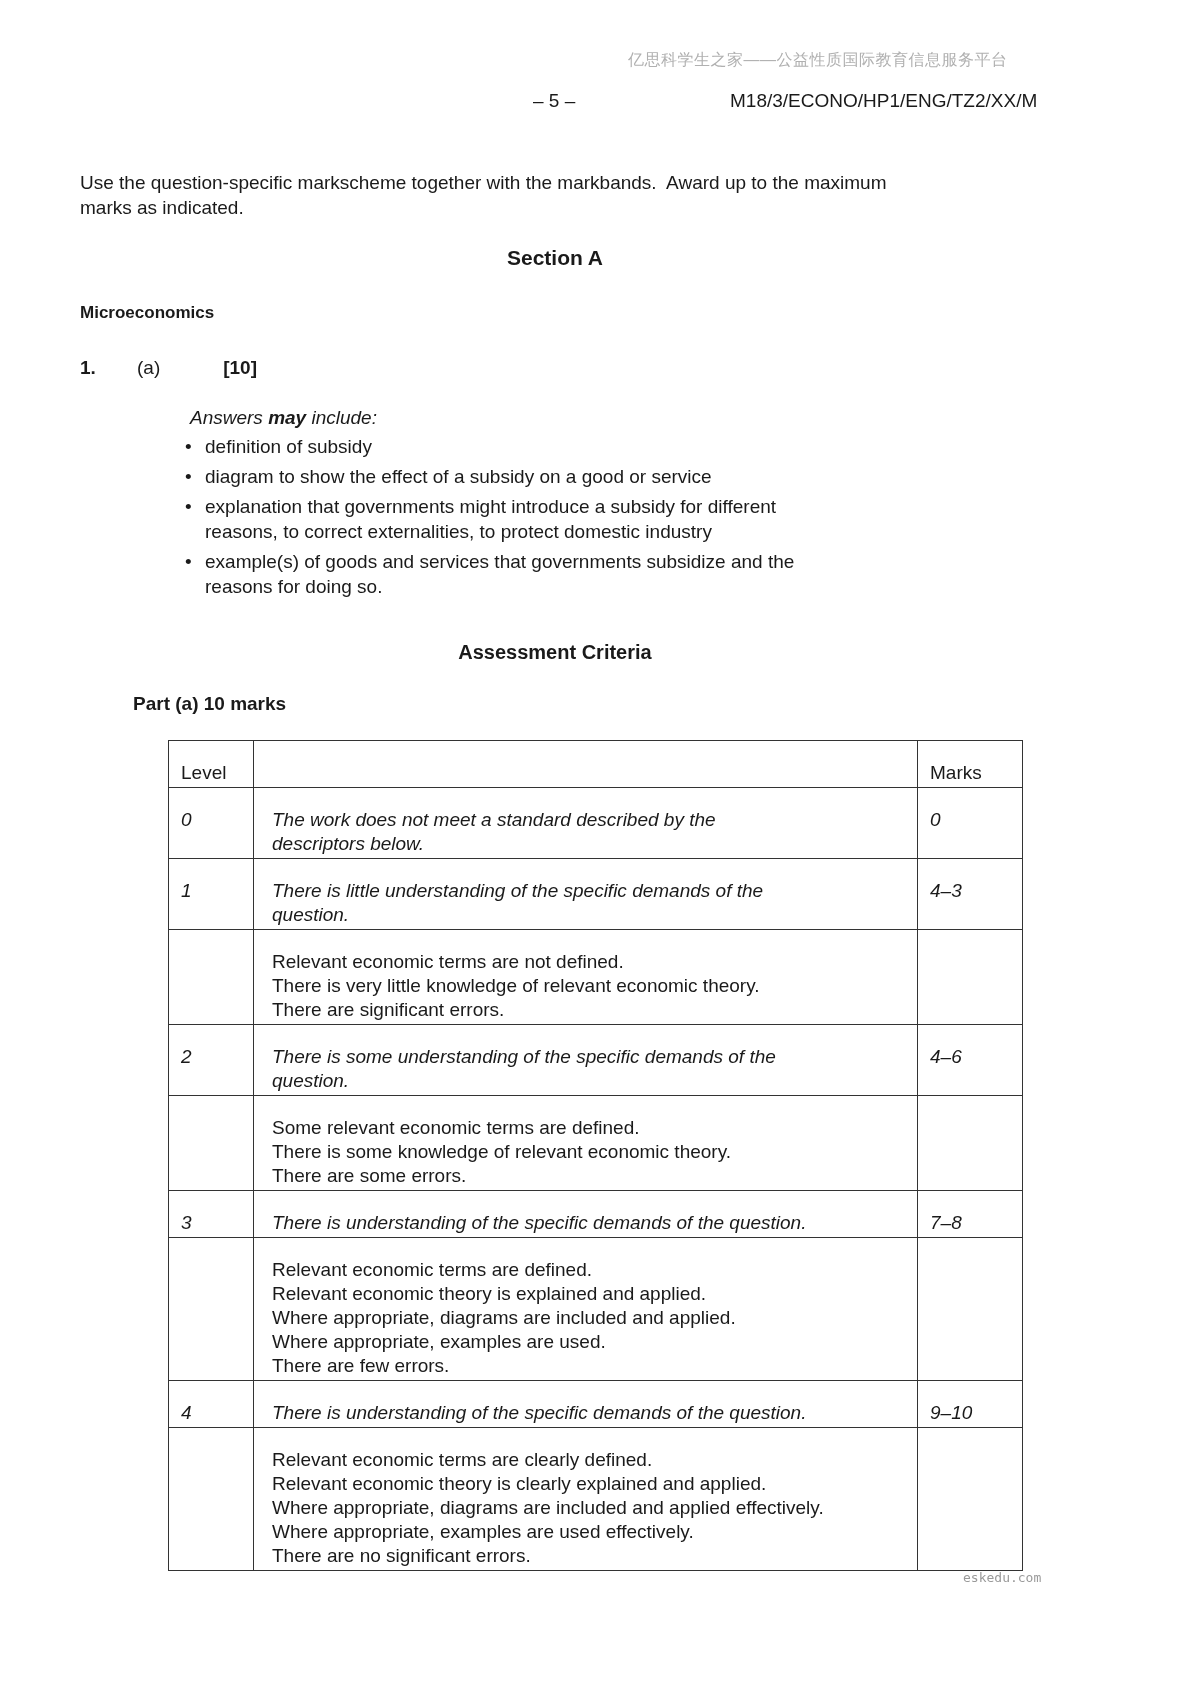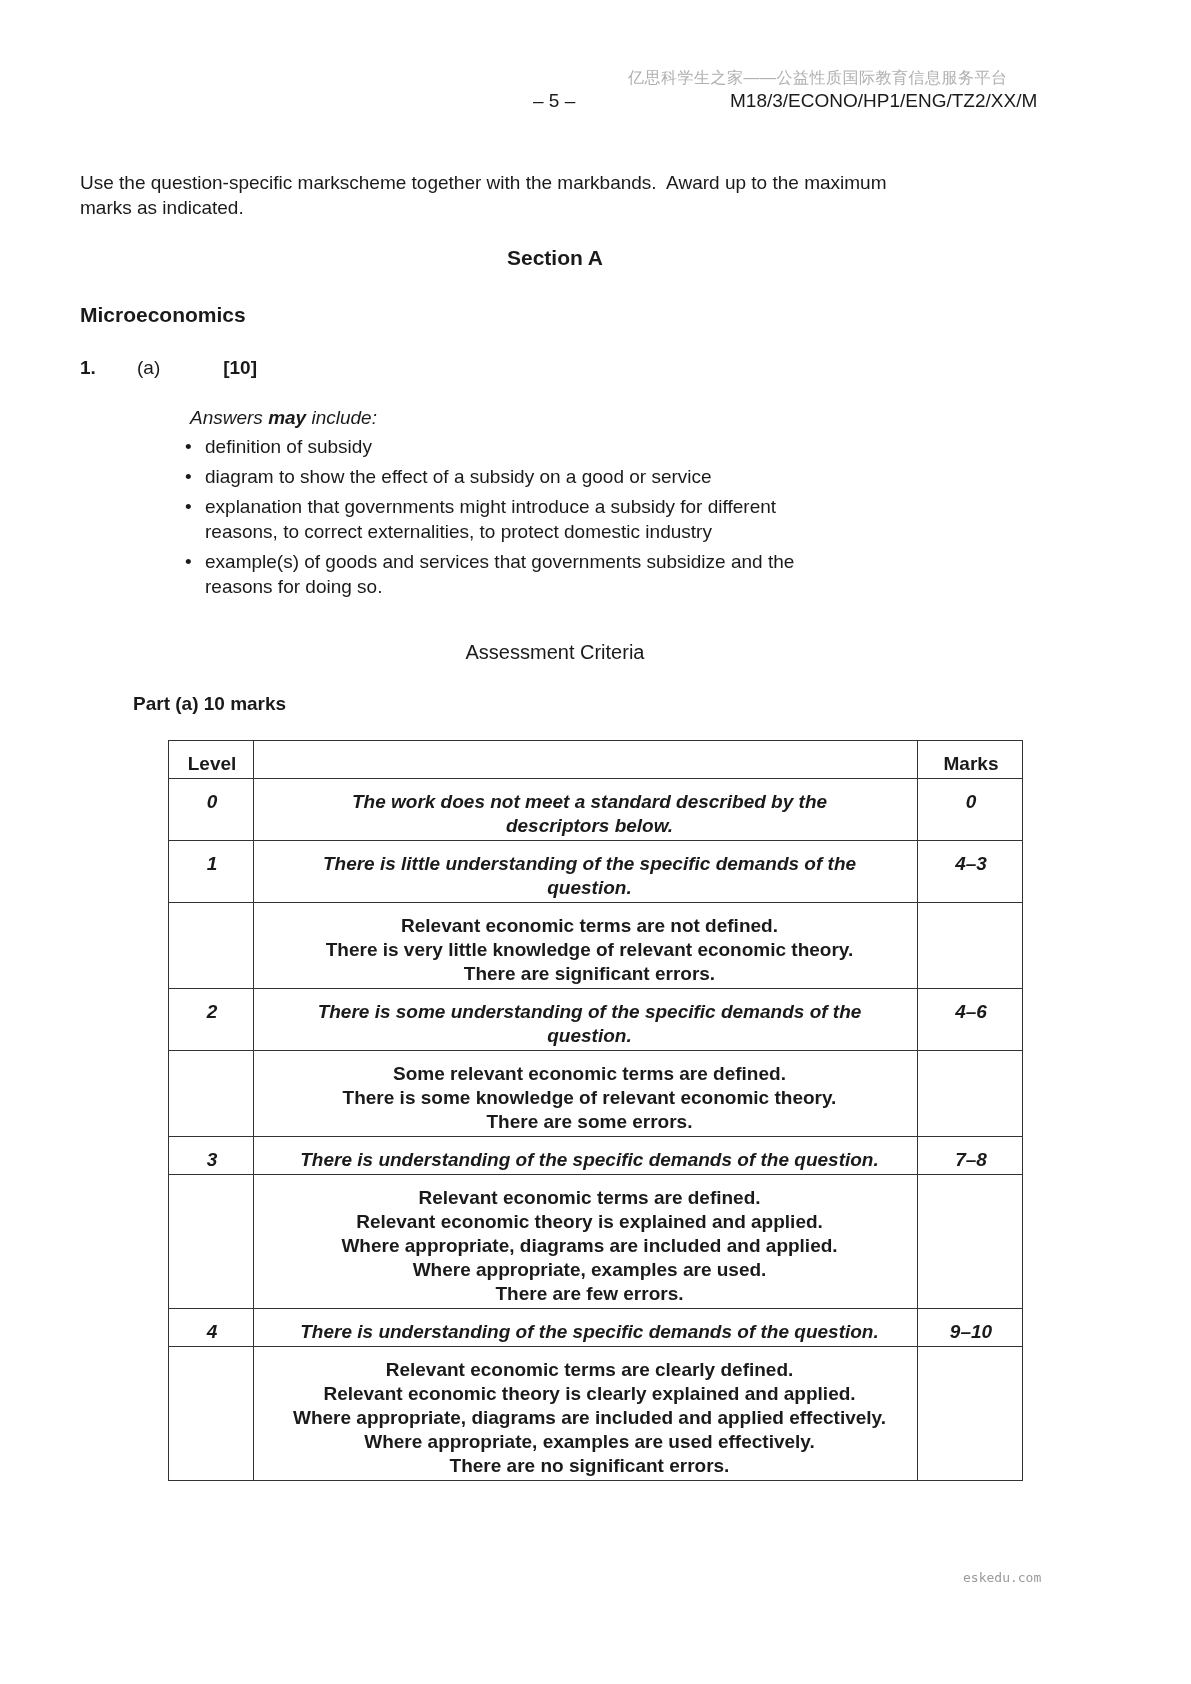--- a/index.html
+++ b/index.html
@@ -10,39 +10,38 @@
     color: #1a1a1a;
     position: relative;
     overflow: hidden;
   }
   .abs { position: absolute; }
 
   .wm-top {
     top: 50px; left: 628px;
     font-size: 16px; letter-spacing: 0.5px;
     color: #b0b0b0;
-    margin-top: 18px;
   }
   .page-num { top: 90px; left: 533px; font-size: 19px; }
   .paper-code { top: 90px; left: 697px; font-size: 19px; margin-left: 33px; }
 
   .instruction {
     top: 170px; left: 80px; width: 960px;
     font-size: 19px; line-height: 25px; font-weight: normal;
     white-space: pre-wrap;
   }
 
   .section-title {
     top: 246px; left: 80px; width: 950px;
     text-align: center; font-size: 21px; font-weight: bold;
   }
 
   .topic-heading {
     top: 303px; left: 80px;
-    font-size: 21px; font-weight: bold;
+    font-size: 17px; font-weight: bold;
   }
 
   .question-row {
     top: 355px; left: 80px; width: 1024px;
     display: flex; align-items: flex-start;
     font-size: 19px; line-height: 25px;
   }
   .q-num { width: 57px; font-weight: bold; }
   .q-part { width: 50px; }
   .q-text { flex: 1 1 auto; }
@@ -59,40 +58,40 @@
     top: 434px; left: 185px; width: 720px;
     list-style: none; margin: 0; padding: 0;
     font-size: 19px; line-height: 25px;
   }
   .bullets li { display: flex; margin-bottom: 5px; }
   .bullet-marker { width: 20px; flex: 0 0 20px; }
   .bullet-text { flex: 1 1 auto; white-space: pre-line; }
 
   .assess-title {
     top: 641px; left: 80px; width: 950px;
-    text-align: center; font-size: 20px; font-weight: normal;
+    text-align: center; font-size: 20px; font-weight: bold;
   }
   .part-heading {
     top: 693px; left: 133px;
     font-size: 19px; font-weight: bold;
   }
 
   .markband-table {
     top: 740px; left: 168px;
     border-collapse: collapse; table-layout: fixed;
     width: 854px;
     font-size: 19px; line-height: 24px;
   }
   .markband-table th, .markband-table td {
     border: 1.5px solid #333333;
     vertical-align: top;
-    text-align: center;
-    padding: 11px 10px 2px 12px;
+    text-align: left;
+    padding: 20px 10px 2px 12px;
     white-space: pre-line;
-    font-weight: bold;
+    font-weight: normal;
   }
   .markband-table td.c-text { padding-left: 18px; }
   .markband-table tr.desc td { font-style: italic; }
 
   .wm-bottom {
     top: 1570px; left: 963px;
     font-family: "DejaVu Sans Mono", "Liberation Mono", monospace;
     font-size: 13px; color: #9a9a9a;
   }
 </style>

